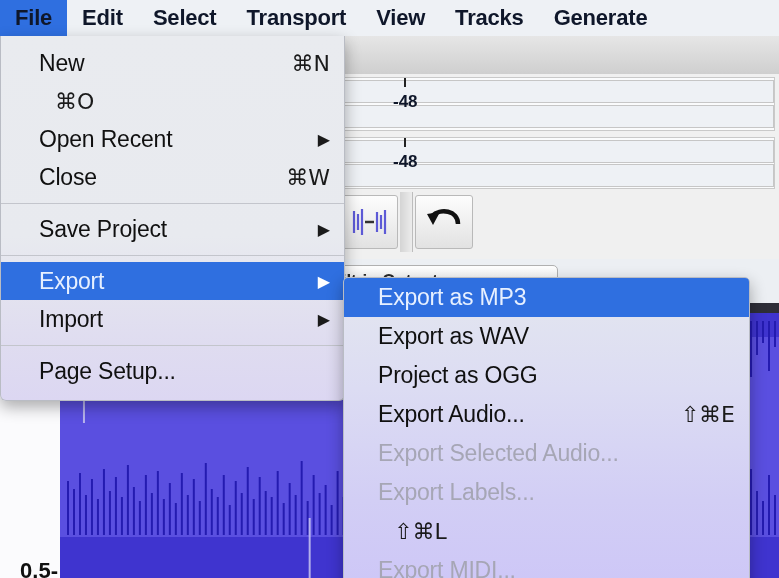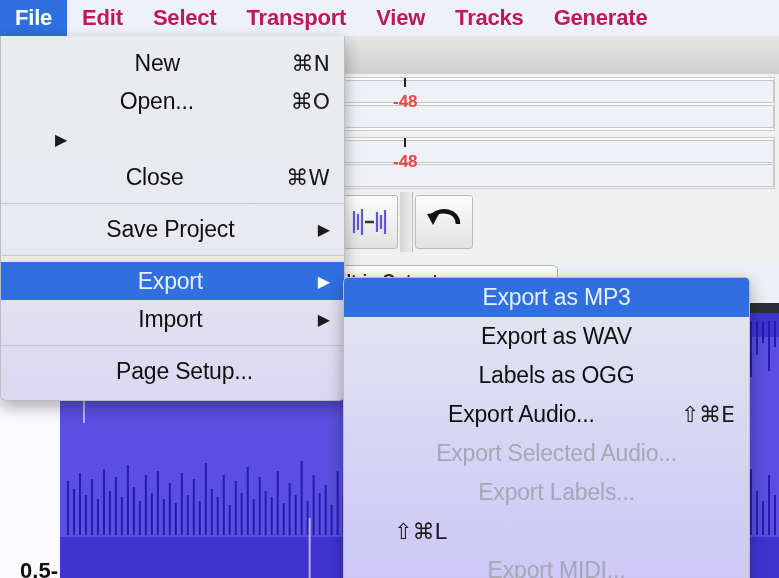--- a/index.html
+++ b/index.html
@@ -23,27 +23,27 @@
     width: 779px; height: 36px;
     background: #eef1f5;
     display: flex; align-items: stretch;
     z-index: 30;
   }
   .menubar-item {
     display: flex; align-items: center;
     padding: 0 15px;
     font-size: 22px;
     font-weight: 600;
-    color: #be185d;
+    color: #0f172a;
     letter-spacing: -0.2px;
     white-space: nowrap;
   }
   .menubar-item.active {
     background: #2f6fe0;
-    color: #ffffff;
+    color: #0f172a;
   }
 
   
   .window {
     position: absolute;
     left: 0; top: 36px;
     width: 779px; height: 542px;
     background: #f4f4f4;
     overflow: hidden;
   }
@@ -137,21 +137,21 @@
     position: absolute; left: 0; right: 0;
     height: 46%;
     background: #eef1f5;
     border: 1px solid #c6c6c6;
     box-sizing: border-box;
   }
   .meter-bar.top { top: 3%; }
   .meter-bar.bot { bottom: 3%; }
   .meter-tick {
     position: absolute; top: 2px;
-    font-size: 17px; font-weight: 700; color: #ef4444;
+    font-size: 17px; font-weight: 700; color: #0f172a;
     white-space: nowrap;
   }
   .meter-tickmark {
     position: absolute; top: 0; width: 2px; height: 9px;
     background: #222;
   }
 
   
   .tb-slider {
     width: 74px; flex: 0 0 auto;
@@ -232,21 +232,20 @@
   
   .menu-panel {
     position: absolute;
     background: linear-gradient(180deg, #e9ebef 0%, #e8eaef 55%, #dfdcf0 85%, #dcd7f2 100%);
     border: 1px solid #b9bcc4;
     border-top: none;
     border-radius: 0 0 6px 6px;
     box-shadow: 0 6px 16px rgba(0,0,0,0.32);
     z-index: 50;
     overflow: hidden;
-    text-align: center;
   }
   #file-menu {
     left: 0; top: 36px;
     width: 343px;
     padding: 8px 0 10px 0;
   }
   .mi {
     position: relative;
     height: 38px;
     display: flex; align-items: center;
@@ -802,25 +801,25 @@
   </div>
 
   <div class="menu-panel" id="file-menu">
 
     <div class="mi">
       <span class="lbl">New</span>
       <span class="sc cmdkey">⌘N</span>
     </div>
 
     <div class="mi">
-      <span class="lbl">Open...</span>
       <span class="sc cmdkey">⌘O</span>
     </div>
 
     <div class="mi">
+      <span class="lbl">Open Recent</span>
       <span class="arr">▶</span>
     </div>
 
     <div class="mi">
       <span class="lbl">Close</span>
       <span class="sc cmdkey">⌘W</span>
     </div>
 
     <div class="sep"></div>
 
@@ -853,21 +852,21 @@
 
     <div class="mi hl">
       <span class="lbl">Export as MP3</span>
     </div>
 
     <div class="mi">
       <span class="lbl">Export as WAV</span>
     </div>
 
     <div class="mi">
-      <span class="lbl">Labels as OGG</span>
+      <span class="lbl">Project as OGG</span>
     </div>
 
     <div class="mi">
       <span class="lbl">Export Audio...</span>
       <span class="sc cmdkey">⇧⌘E</span>
     </div>
 
     <div class="mi dis">
       <span class="lbl">Export Selected Audio...</span>
     </div>

